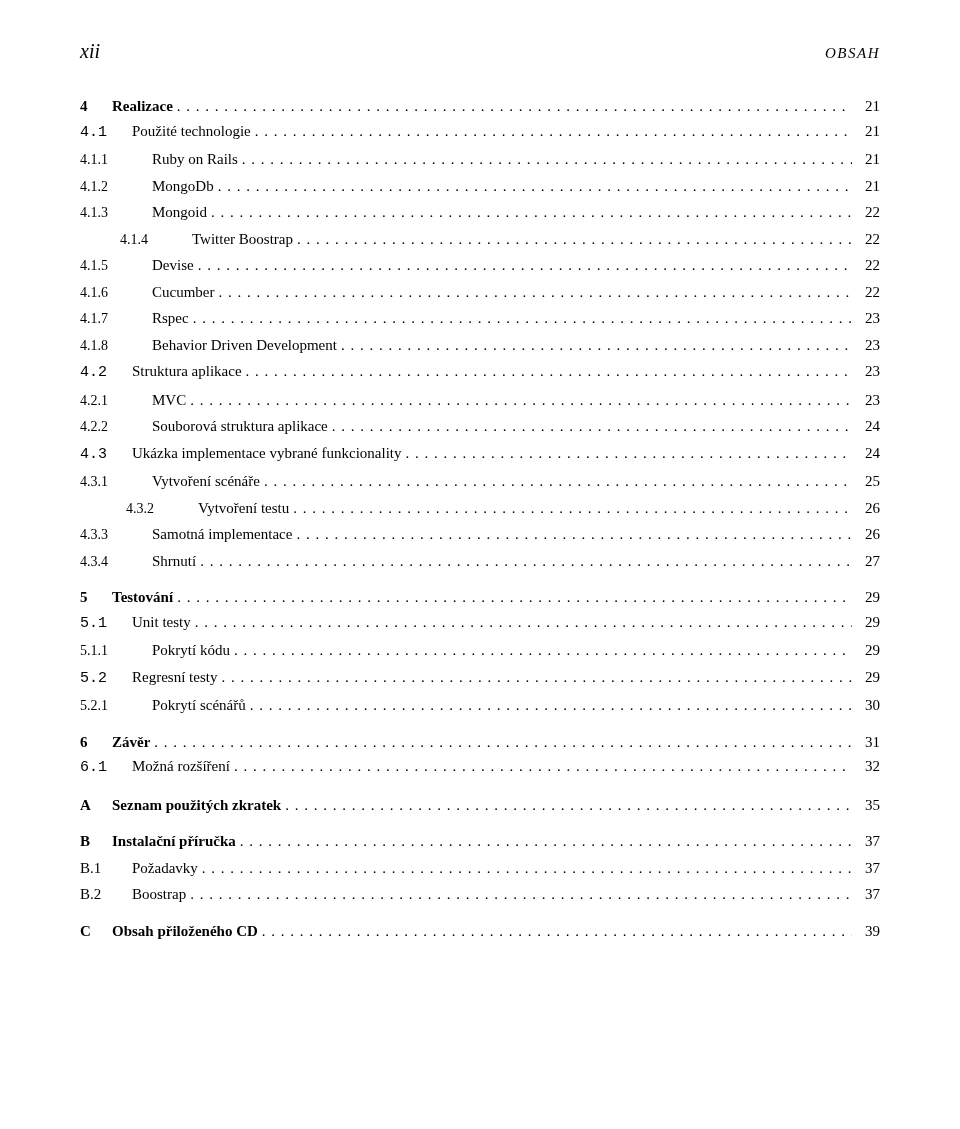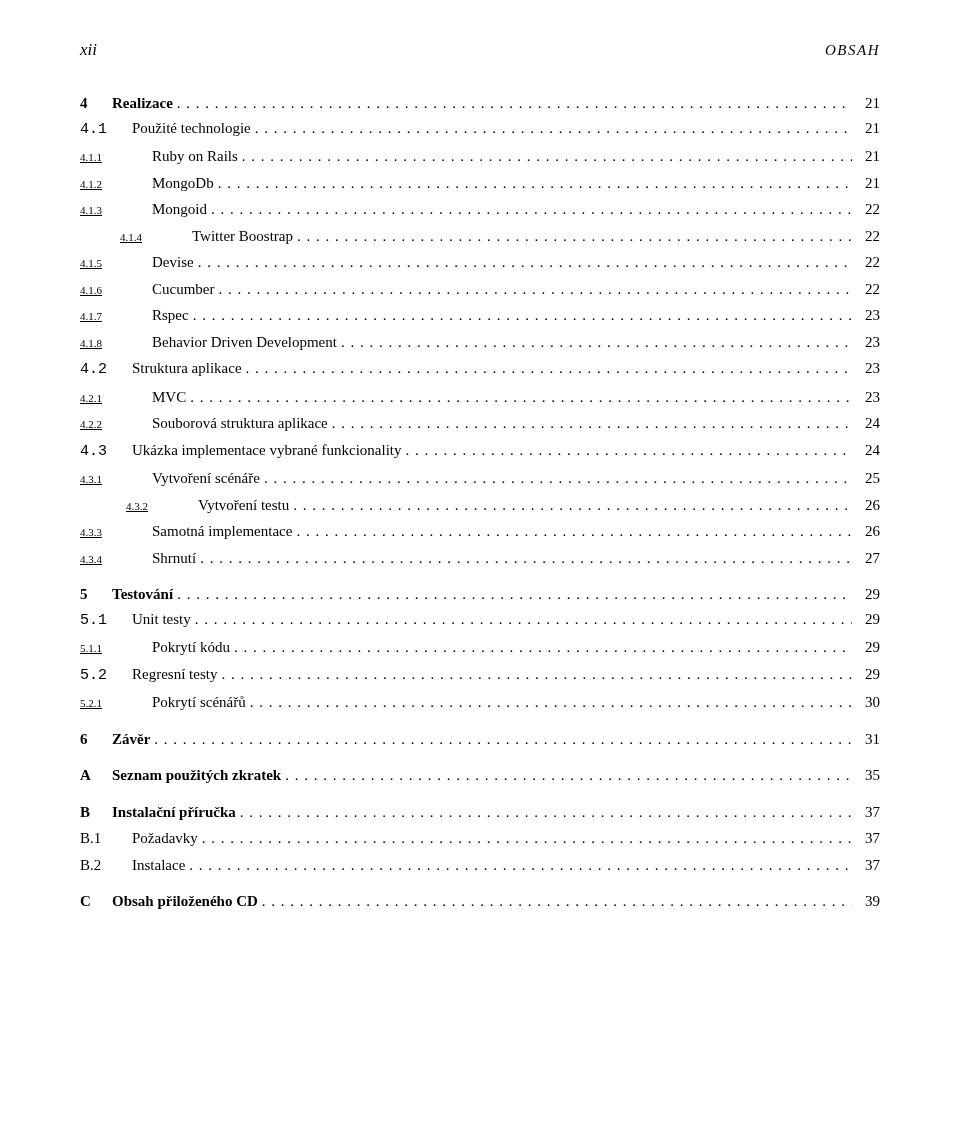--- a/index.html
+++ b/index.html
@@ -20,21 +20,21 @@
 
     .page-header {
       display: flex;
       justify-content: space-between;
       align-items: baseline;
       margin-bottom: 32px;
       border-bottom: none;
     }
 
     .page-number-left {
-      font-size: 17px;
+      font-size: 20px;
       font-style: italic;
     }
 
     .page-title-right {
       font-size: 15px;
       font-style: italic;
       font-weight: normal;
       letter-spacing: 0.1em;
       text-transform: uppercase;
       text-align: center;
@@ -56,23 +56,22 @@
 
     .toc-entry .section-num {
       min-width: 52px;
       font-size: 15px;
       flex-shrink: 0;
       font-family: Liberation Mono, monospace;
     }
 
     .toc-entry .subsection-num {
       min-width: 72px;
-      font-size: 11px;
-      flex-shrink: 0;
-      text-decoration: underline;
+      font-size: 14px;
+      flex-shrink: 0;
     }
 
     .toc-entry .appendix-num {
       min-width: 32px;
       font-weight: bold;
       font-size: 15px;
       flex-shrink: 0;
     }
 
     .toc-entry .entry-label {
@@ -285,41 +284,47 @@
       <span class="entry-label">Pokrytí scénářů</span>
       <span class="dots"></span>
       <span class="page-ref">30</span>
     </div>
     <div class="toc-entry chapter-entry" style="margin-top: 14px;">
       <span class="chapter-num" style="min-width: 32px;">6</span>
       <span class="entry-label bold">Závěr</span>
       <span class="dots"></span>
       <span class="page-ref">31</span>
     </div>
+    <div class="toc-entry section-entry">
+      <span class="section-num" style="min-width: 52px;">6.1</span>
+      <span class="entry-label">Možná rozšíření</span>
+      <span class="dots"></span>
+      <span class="page-ref">32</span>
+    </div>
     <div class="toc-entry appendix-entry" style="margin-top: 14px;">
       <span class="appendix-num" style="min-width: 32px; font-weight: bold;">A</span>
       <span class="entry-label bold">Seznam použitých zkratek</span>
       <span class="dots"></span>
       <span class="page-ref">35</span>
     </div>
     <div class="toc-entry appendix-entry" style="margin-top: 14px;">
       <span class="appendix-num" style="min-width: 32px; font-weight: bold;">B</span>
       <span class="entry-label bold">Instalační příručka</span>
       <span class="dots"></span>
       <span class="page-ref">37</span>
     </div>
     <div class="toc-entry">
       <span style="min-width: 52px;">B.1</span>
       <span class="entry-label">Požadavky</span>
       <span class="dots"></span>
       <span class="page-ref">37</span>
     </div>
     <div class="toc-entry">
       <span style="min-width: 52px;">B.2</span>
-      <span class="entry-label">Instalace</span>
+      <span class="entry-label">Boostrap</span>
       <span class="dots"></span>
       <span class="page-ref">37</span>
     </div>
     <div class="toc-entry appendix-entry" style="margin-top: 14px;">
       <span class="appendix-num" style="min-width: 32px; font-weight: bold;">C</span>
       <span class="entry-label bold">Obsah přiloženého CD</span>
       <span class="dots"></span>
       <span class="page-ref">39</span>
     </div>
   </div>

